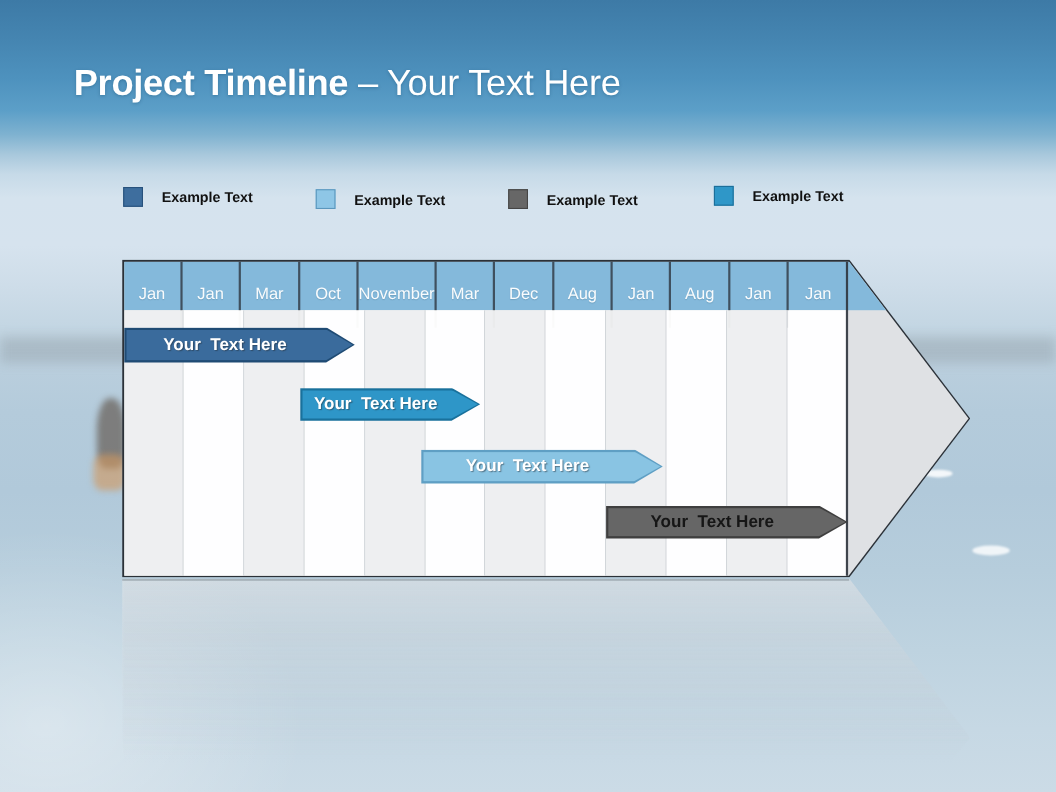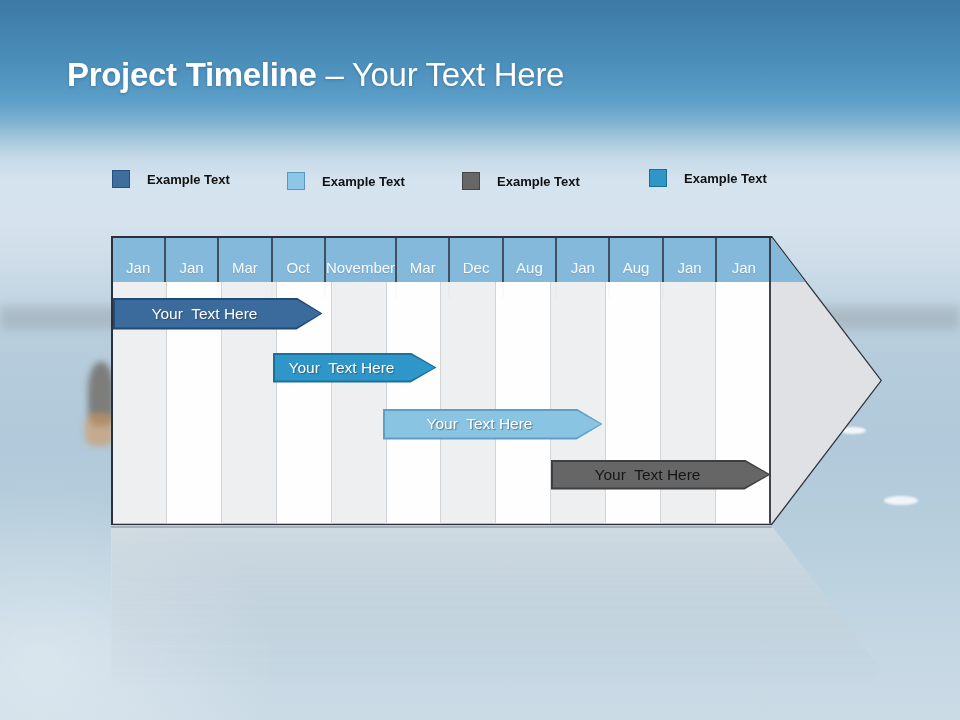--- a/index.html
+++ b/index.html
@@ -75,21 +75,21 @@
 
   
   .bar { position:absolute; }
   .bar-edge { position:absolute; inset:0;
     clip-path:polygon(0 0, calc(100% - 26px) 0, 100% 50%, calc(100% - 26px) 100%, 0 100%); }
   .bar-fill { position:absolute; inset:2px;
     clip-path:polygon(0 0, calc(100% - 24px) 0, 100% 50%, calc(100% - 24px) 100%, 0 100%); }
   .bar-label { position:absolute; left:0; top:0; right:26px; bottom:0;
     display:flex; align-items:center; justify-content:center;
     font-size:15.5px; color:#FFFFFF; white-space:pre;
-    text-shadow:1px 1px 1px rgba(35,45,55,0.5); }
+    text-shadow:1px 1px 1px rgba(35,45,55,0.5);font-weight:bold; }
 
   .bar-1 { left:0px;   top:60px;  width:210px; height:32px; }
   .bar-2 { left:160px; top:115px; width:164px; height:30px; }
   .bar-3 { left:270px; top:171px; width:220px; height:31px; }
   .bar-4 { left:438px; top:222px; width:220px; height:30px; }
   .bar-1 .bar-edge { background:#1F4B74; } .bar-1 .bar-fill { background:#3A6B9C; }
   .bar-2 .bar-edge { background:#19719C; } .bar-2 .bar-fill { background:#2E96C8; }
   .bar-3 .bar-edge { background:#5F9FC4; } .bar-3 .bar-fill { background:#89C4E3; }
   .bar-4 .bar-edge { background:#3F3F3F; } .bar-4 .bar-fill { background:#666666; }
   .bar-4 .bar-label { color:#161616; text-shadow:none; }

